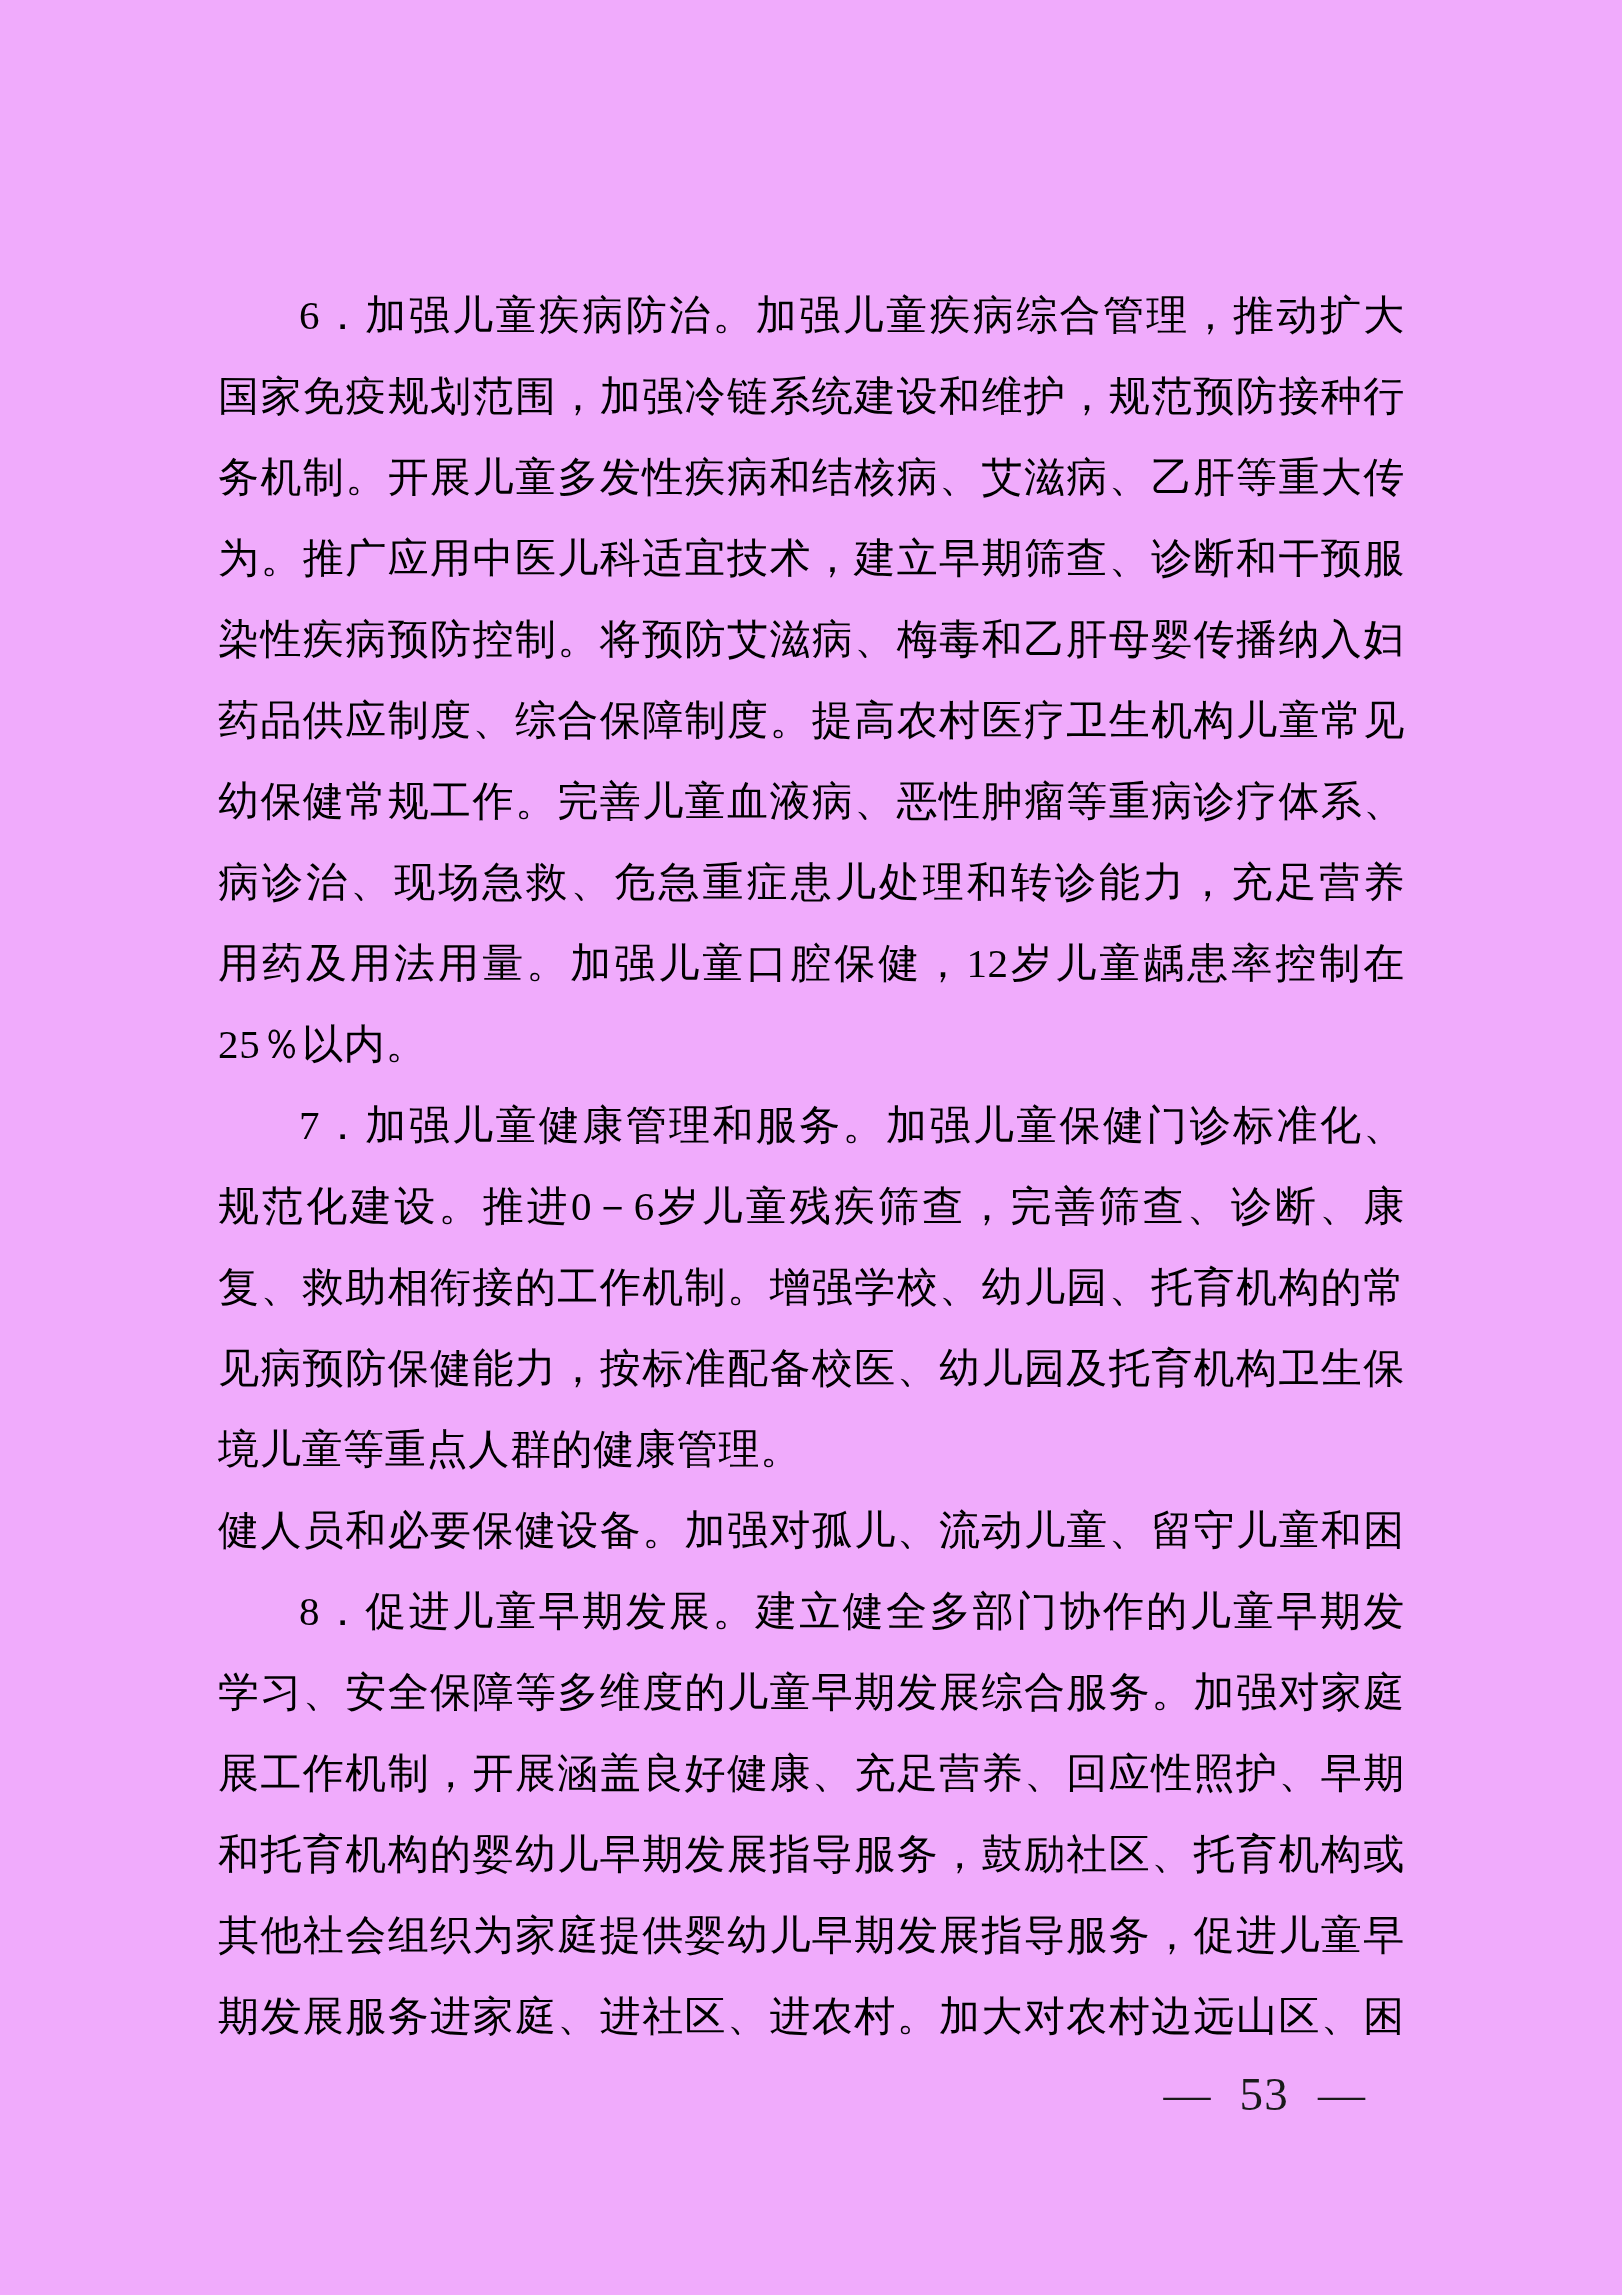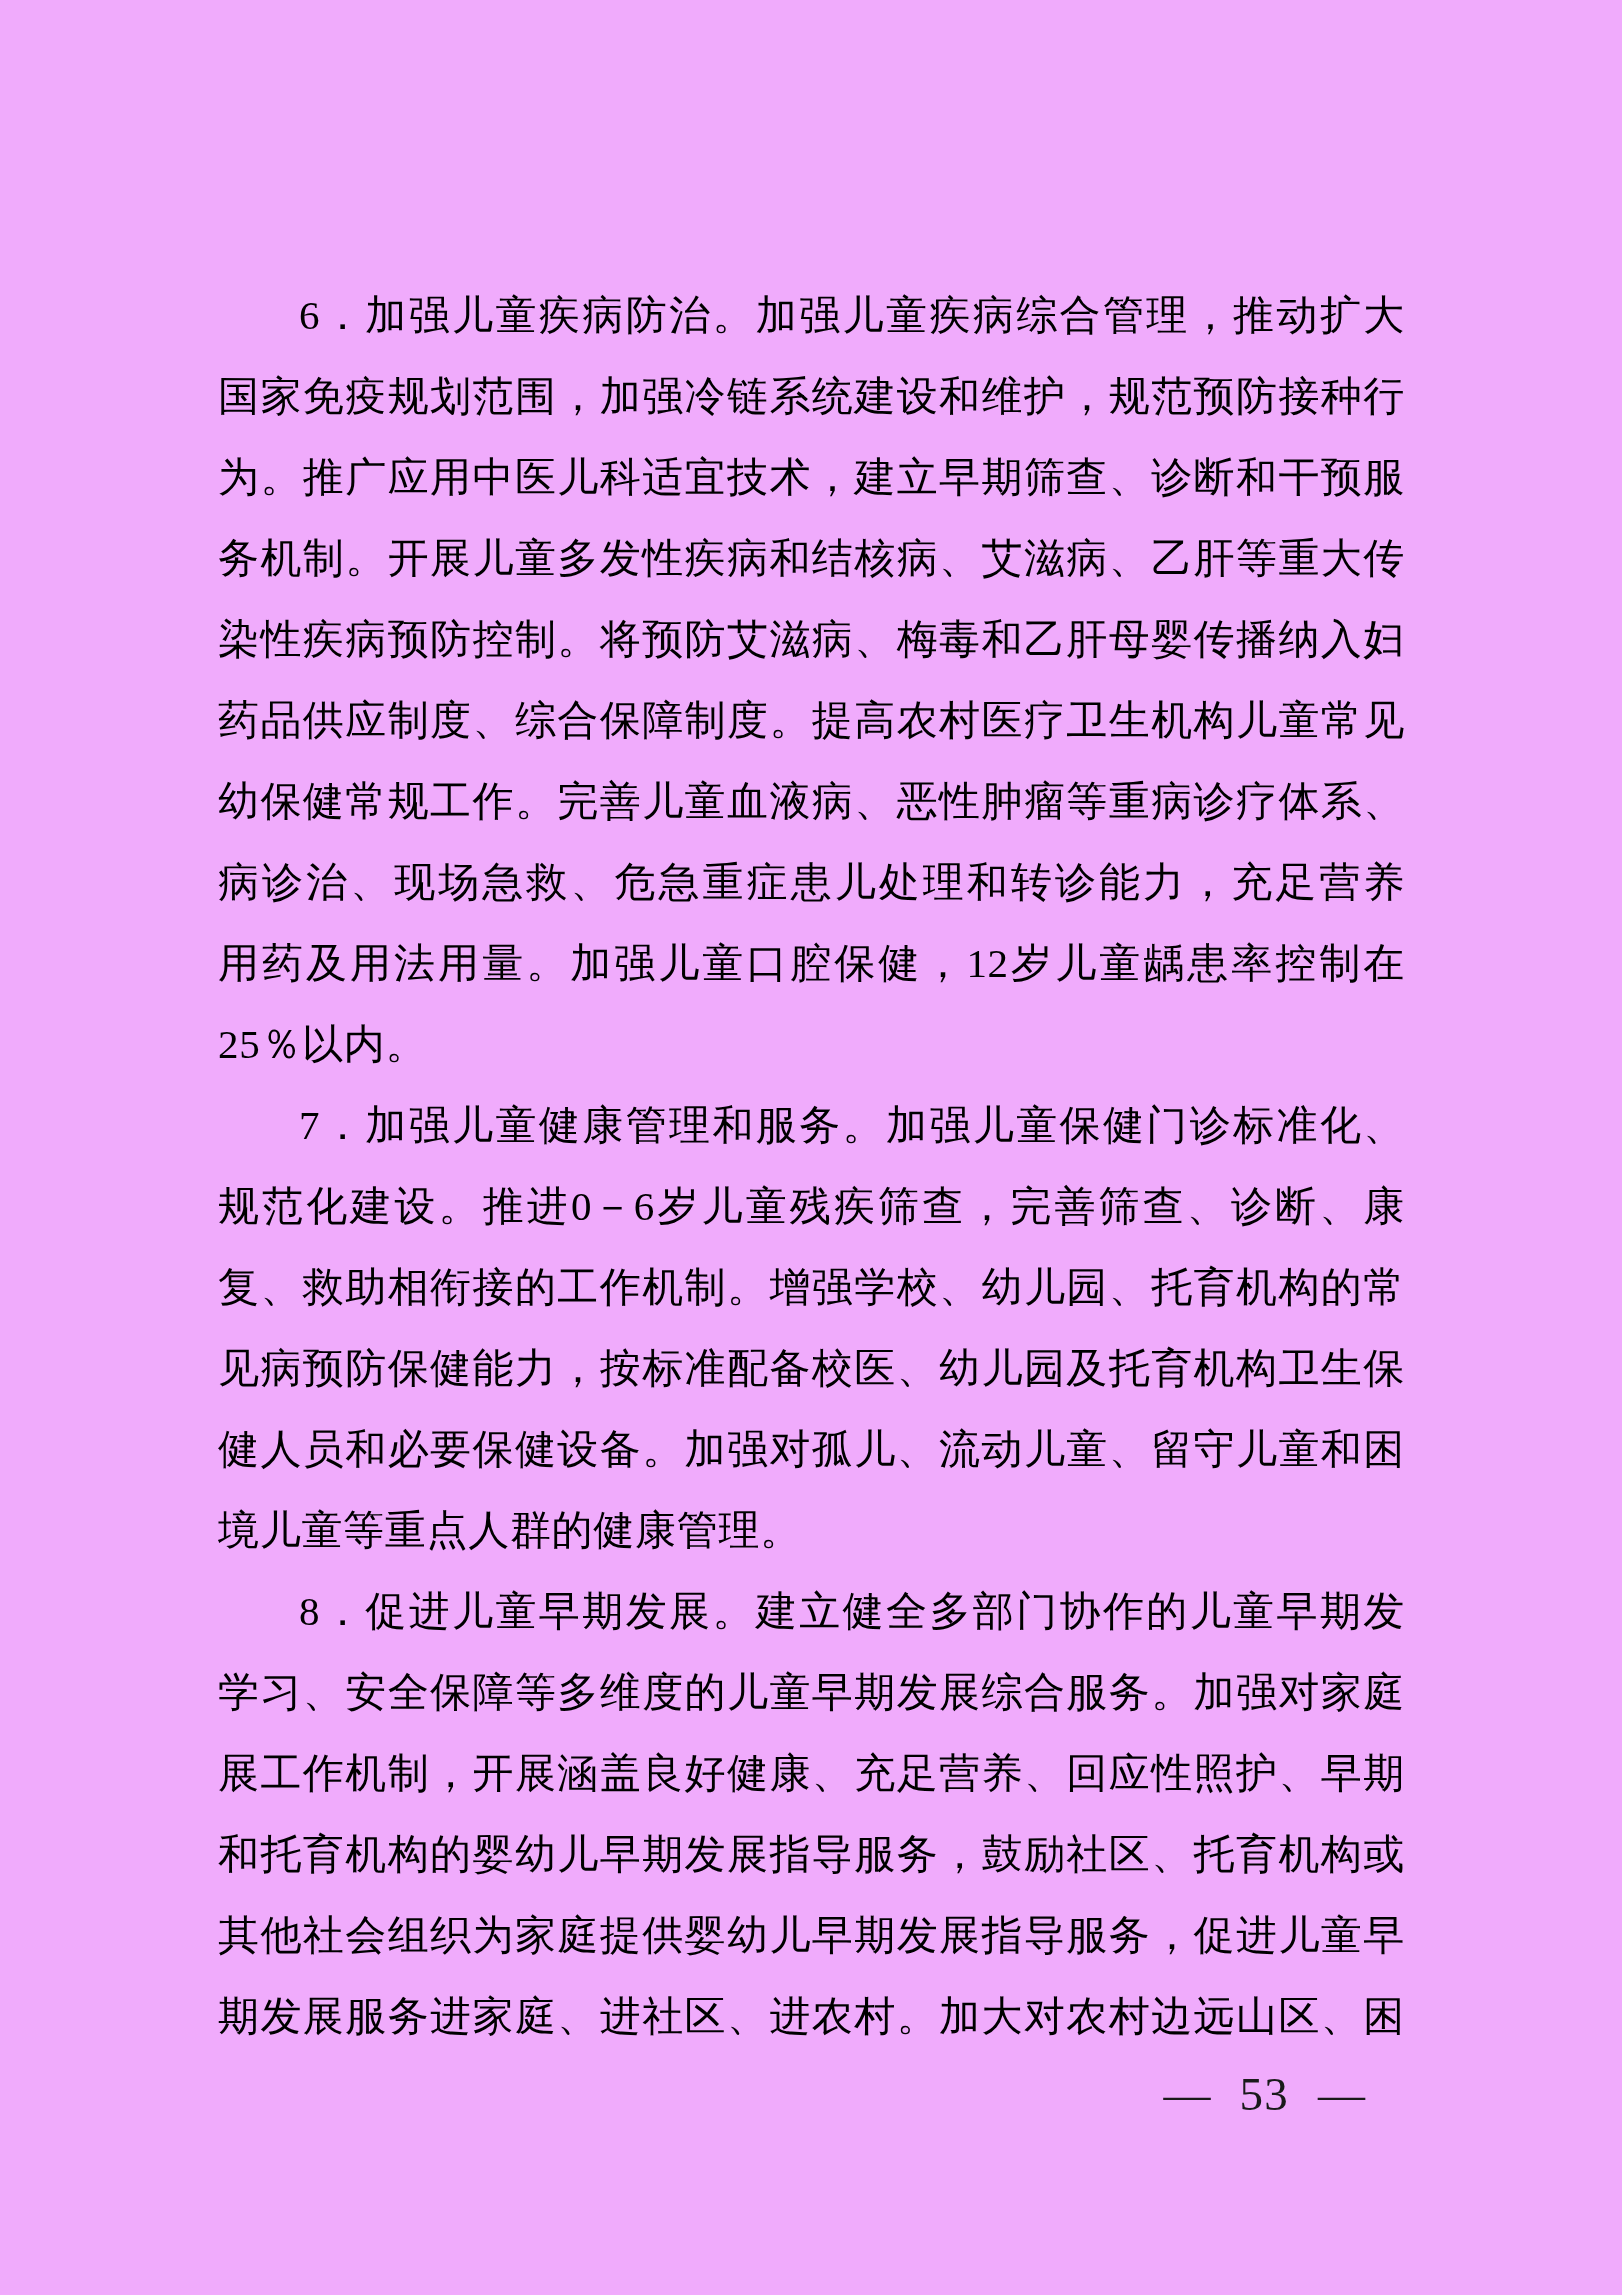--- a/index.html
+++ b/index.html
@@ -60,37 +60,37 @@
 </head>
 <body>
 
 <div class="page">
 
   <div class="content">
 
     <div class="para">
       <div class="line indent">6．加强儿童疾病防治。加强儿童疾病综合管理，推动扩大</div>
       <div class="line">国家免疫规划范围，加强冷链系统建设和维护，规范预防接种行</div>
+      <div class="line">务机制。开展儿童多发性疾病和结核病、艾滋病、乙肝等重大传</div>
       <div class="line">为。推广应用中医儿科适宜技术，建立早期筛查、诊断和干预服</div>
-      <div class="line">务机制。开展儿童多发性疾病和结核病、艾滋病、乙肝等重大传</div>
       <div class="line">染性疾病预防控制。将预防艾滋病、梅毒和乙肝母婴传播纳入妇</div>
       <div class="line">药品供应制度、综合保障制度。提高农村医疗卫生机构儿童常见</div>
       <div class="line">幼保健常规工作。完善儿童血液病、恶性肿瘤等重病诊疗体系、</div>
       <div class="line">病诊治、现场急救、危急重症患儿处理和转诊能力，充足营养</div>
       <div class="line">用药及用法用量。加强儿童口腔保健，12岁儿童龋患率控制在</div>
       <div class="line last">25％以内。</div>
     </div>
 
     <div class="para">
       <div class="line indent">7．加强儿童健康管理和服务。加强儿童保健门诊标准化、</div>
       <div class="line">规范化建设。推进0－6岁儿童残疾筛查，完善筛查、诊断、康</div>
       <div class="line">复、救助相衔接的工作机制。增强学校、幼儿园、托育机构的常</div>
       <div class="line">见病预防保健能力，按标准配备校医、幼儿园及托育机构卫生保</div>
+      <div class="line last">境儿童等重点人群的健康管理。</div>
       <div class="line">健人员和必要保健设备。加强对孤儿、流动儿童、留守儿童和困</div>
-      <div class="line last">境儿童等重点人群的健康管理。</div>
     </div>
 
     <div class="para">
       <div class="line indent">8．促进儿童早期发展。建立健全多部门协作的儿童早期发</div>
       <div class="line">学习、安全保障等多维度的儿童早期发展综合服务。加强对家庭</div>
       <div class="line">展工作机制，开展涵盖良好健康、充足营养、回应性照护、早期</div>
       <div class="line">和托育机构的婴幼儿早期发展指导服务，鼓励社区、托育机构或</div>
       <div class="line">其他社会组织为家庭提供婴幼儿早期发展指导服务，促进儿童早</div>
       <div class="line">期发展服务进家庭、进社区、进农村。加大对农村边远山区、困</div>
     </div>

